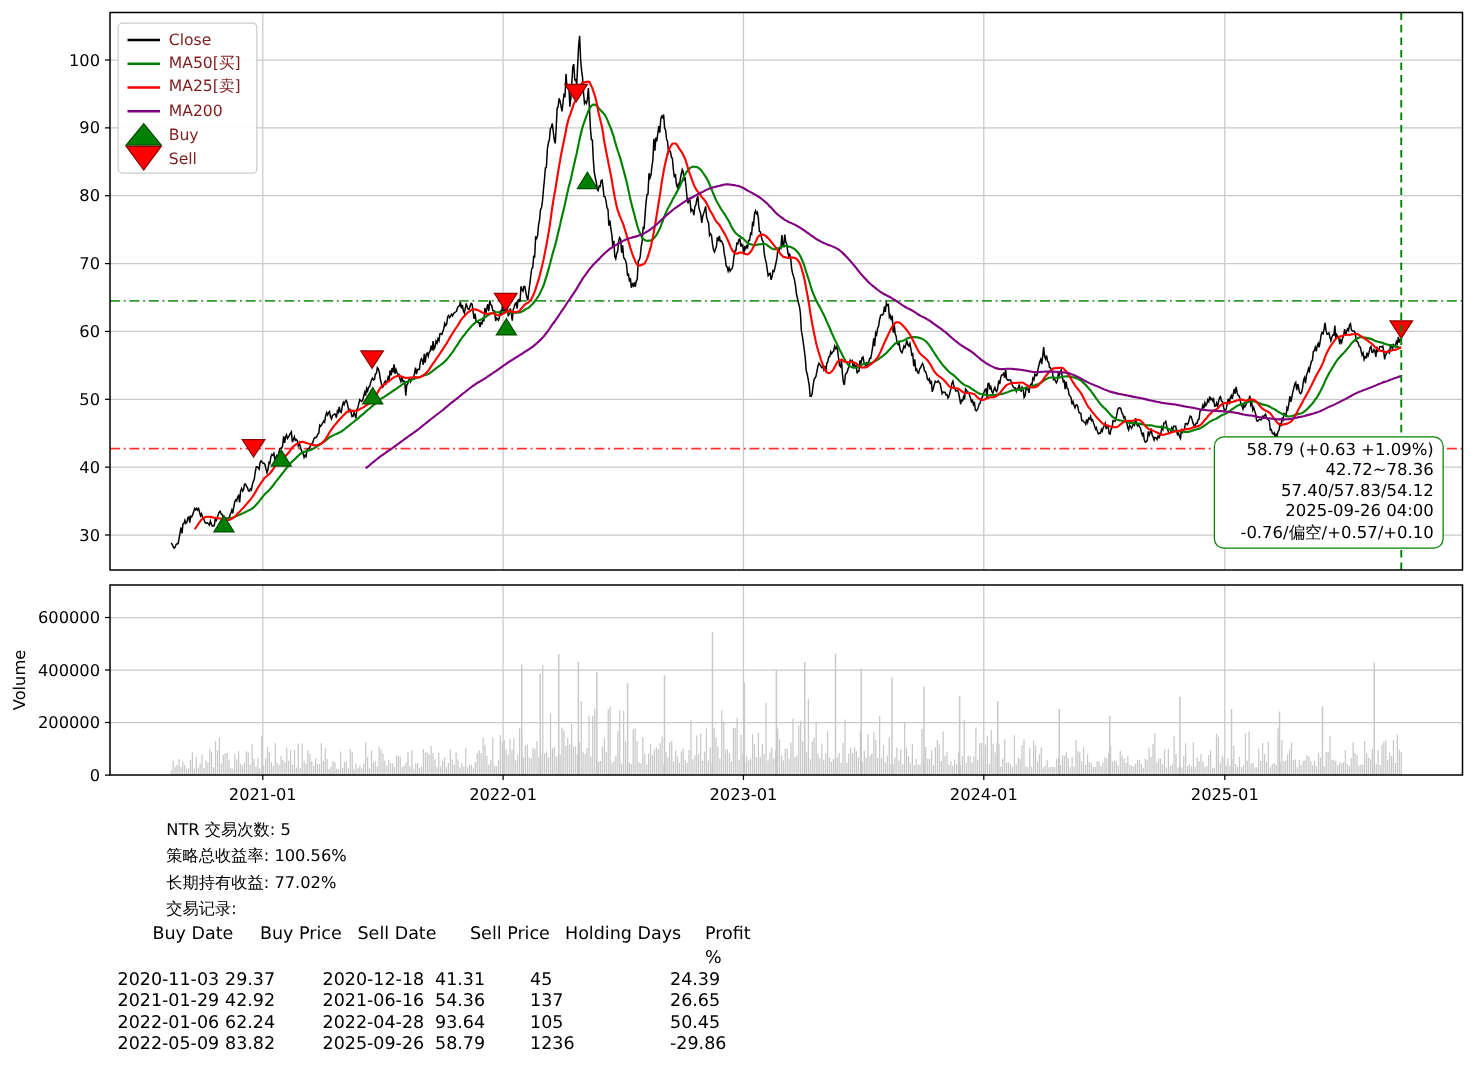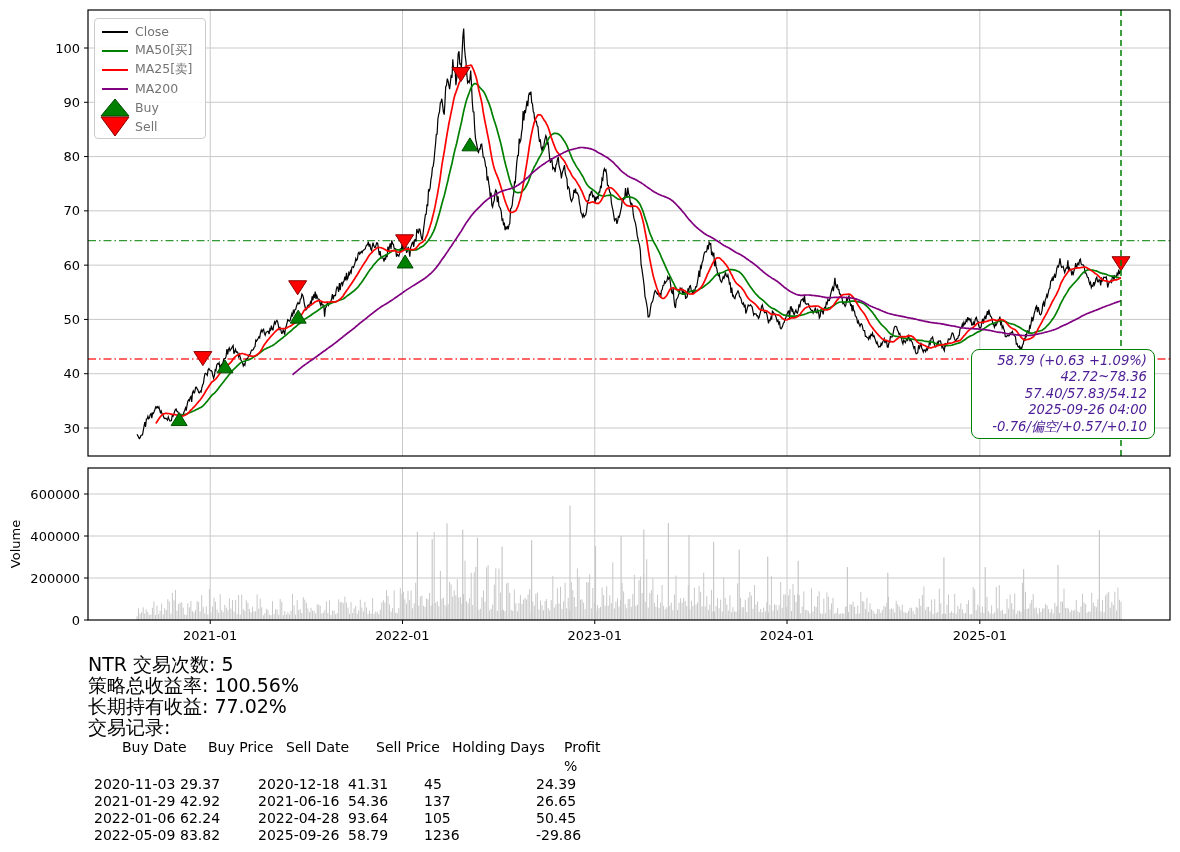--- a/index.html
+++ b/index.html
@@ -5,29 +5,29 @@
   html,body{margin:0;padding:0;background:#fff;}
   #canvas{position:relative;width:1180px;height:852px;background:#ffffff;overflow:hidden;
           font-family:"DejaVu Sans","Liberation Sans",sans-serif;}
   #chart{position:absolute;left:0;top:0;}
   
   #legend{position:absolute;left:94px;top:18px;width:110px;background:rgba(255,255,255,0.9);
           border:1px solid #cccccc;border-radius:4px;padding:3px 0 2px 0;z-index:5;}
   .lrow{display:flex;align-items:center;height:19px;}
   .lswatch{width:40px;display:flex;justify-content:center;align-items:center;flex:0 0 40px;}
   .lline{width:26px;height:0;border-top-width:2px;border-top-style:solid;}
-  .llabel{font-size:12.5px;color:#737373;white-space:nowrap;}
+  .llabel{font-size:12.5px;color:#7f1d1d;white-space:nowrap;}
   
   #ann{position:absolute;left:971px;top:349px;width:168px;background:#ffffff;
        border:1.6px solid #008000;border-radius:8px;padding:3px 7px;z-index:5;
        text-align:right;}
-  #ann div{font-size:13.2px;line-height:16.4px;color:#4c1d95;white-space:nowrap;font-style:italic;}
+  #ann div{font-size:13.2px;line-height:16.4px;color:#000000;white-space:nowrap;}
   
   #stats{position:absolute;left:88px;top:654px;color:#000;}
-  .sline{font-size:19px;line-height:21px;white-space:nowrap;}
+  .sline{font-size:13px;line-height:21px;white-space:nowrap;margin-left:45px;}
   .trow{display:grid;grid-template-columns:92px 72px 96px 76px 112px 48px;font-size:14px;line-height:17px;}
   .trow .c0{text-align:left;padding-left:6px;}
   .trow .c1,.trow .c3,.trow .c4,.trow .c5{}
   .trow .c2{text-align:left;padding-left:6px;}
   .thead{line-height:19px;margin-left:28px;}
 </style>
 </head>
 <body>
 
 <div id="canvas">

